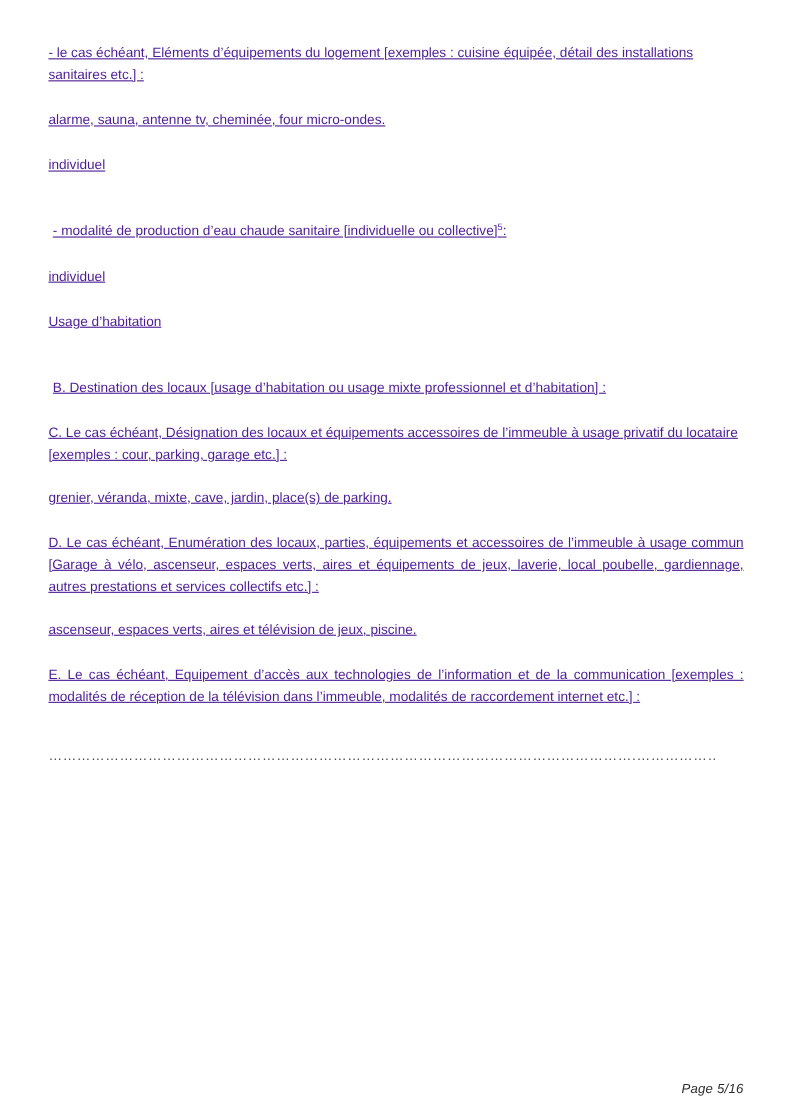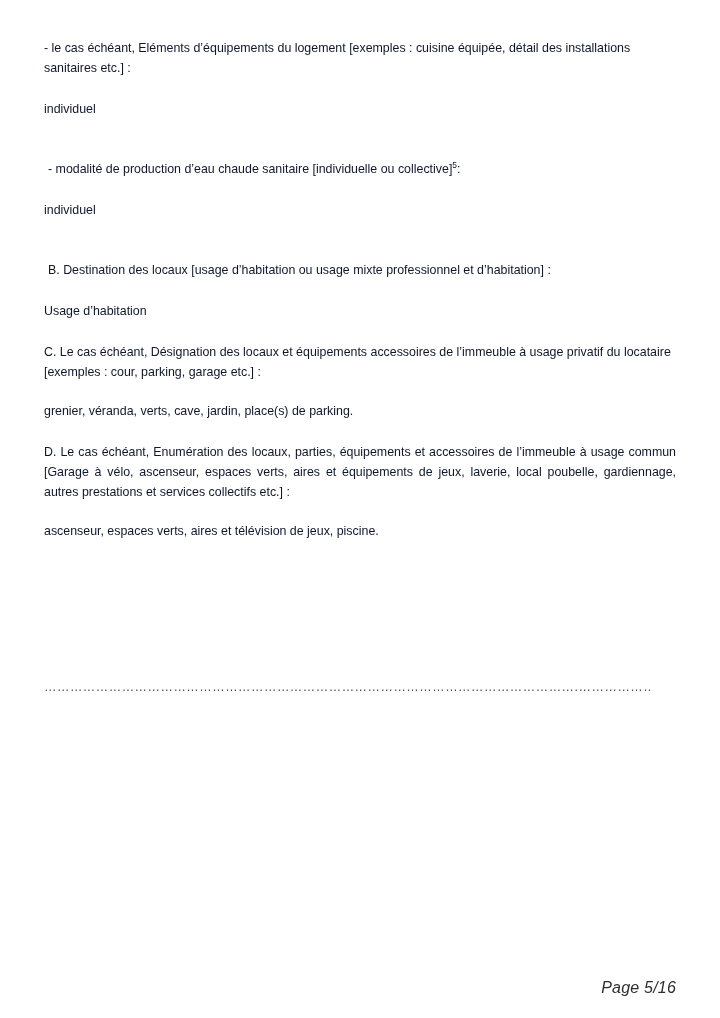--- a/index.html
+++ b/index.html
@@ -19,25 +19,26 @@
     overflow: hidden;
     box-sizing: border-box;
   }
   .content {
     position: absolute;
     left: 44px;
     top: 38px;
     width: 632px;
   }
   .para {
-    color: #0f172a;
+    color: #4c1d95;
     font-size: 12.4px;
     line-height: 20px;
     margin: 0 0 20px 0;
     text-align: left;
+    text-decoration: underline;
     -webkit-font-smoothing: antialiased;
   }
   .para.justified {
     text-align: justify;
     text-justify: inter-word;
     margin-top: 16px;
   }
   .para.indent {
     text-indent: 4px;
     margin-top: 40px;
@@ -63,55 +64,57 @@
     color: #4a4a4a;
     font-size: 12.4px;
     letter-spacing: 0.55px;
     white-space: nowrap;
     line-height: 12px;
   }
   .footer {
     position: absolute;
     right: 44px;
     bottom: 21px;
-    font-size: 16px;
+    font-size: 12px;
     font-style: italic;
     color: #2d2d2d;
     letter-spacing: 0.2px;
   }
 </style>
 </head>
 <body>
 
 <div class="page">
 
   <div class="content">
 
     <p class="para gap-lg">- le cas échéant, Eléments d’équipements du logement [exemples : cuisine équipée, détail des installations sanitaires etc.] :</p>
 
+    <p class="para gap-lg">alarme, sauna, antenne tv, cheminée, four micro-ondes.</p>
 
 
     <p class="para gap-lg">individuel</p>
 
     <p class="para indent gap-lg"><span>- modalité de production d’eau chaude sanitaire [individuelle ou collective]</span><sup>5</sup><span>:</span></p>
 
     <p class="para gap-lg">individuel</p>
 
+    <p class="para gap-lg">Usage d’habitation</p>
+
     <p class="para indent gap-lg">B. Destination des locaux [usage d’habitation ou usage mixte professionnel et d’habitation] :</p>
-
-    <p class="para gap-lg">Usage d’habitation</p>
 
     <p class="para gap-sm">C. Le cas échéant, Désignation des locaux et équipements accessoires de l’immeuble à usage privatif du locataire [exemples : cour, parking, garage etc.] :</p>
 
-    <p class="para gap-lg">grenier, véranda, verts, cave, jardin, place(s) de parking.</p>
+    <p class="para gap-lg">grenier, véranda, mixte, cave, jardin, place(s) de parking.</p>
 
     <p class="para justified gap-sm">D. Le cas échéant, Enumération des locaux, parties, équipements et accessoires de l’immeuble à usage commun [Garage à vélo, ascenseur, espaces verts, aires et équipements de jeux, laverie, local poubelle, gardiennage, autres prestations et services collectifs etc.] :</p>
 
     <p class="para gap-lg">ascenseur, espaces verts, aires et télévision de jeux, piscine.</p>
 
+    <p class="para justified">E. Le cas échéant, Equipement d’accès aux technologies de l’information et de la communication [exemples : modalités de réception de la télévision dans l’immeuble, modalités de raccordement internet etc.] :</p>
 
   </div>
 
   <div class="dots-line">…………………………………………………………………………………………………………….…………………</div>
 
   <div class="footer">Page 5/16</div>
 
 </div>
 
 </body></html>

